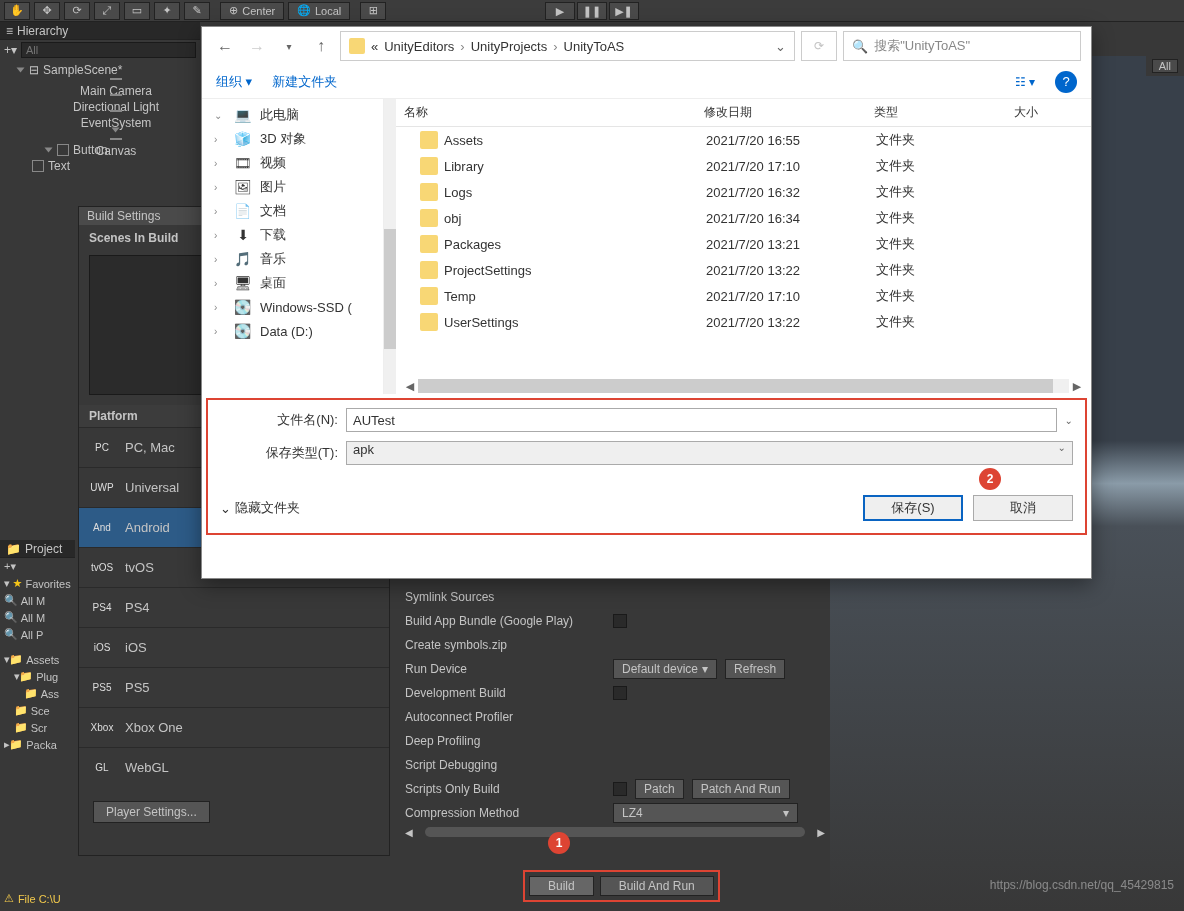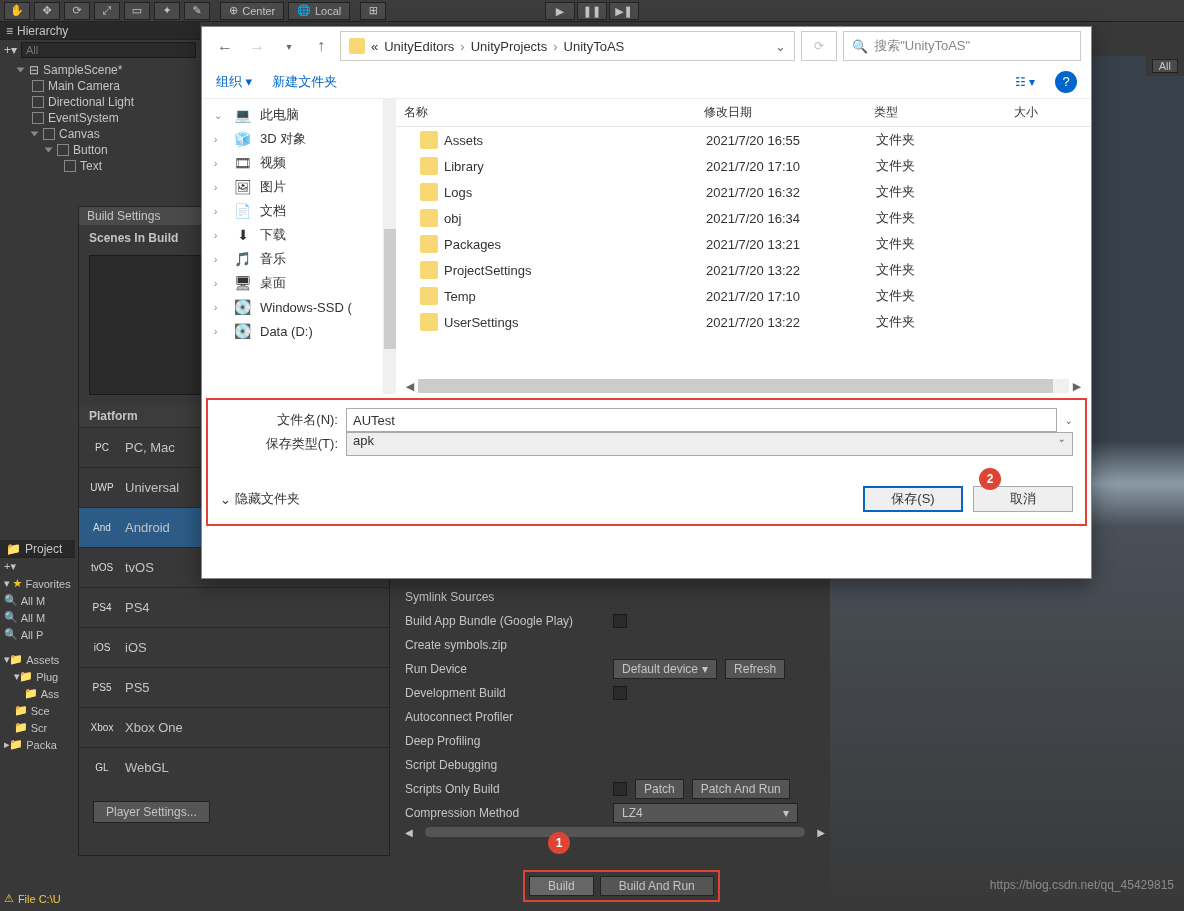--- a/index.html
+++ b/index.html
@@ -17,23 +17,23 @@
 .play-group .btn { width:30px; height:18px;}
 
 
 .hierarchy { position:absolute; left:0; top:22px; width:200px; background:#383838; }
 .panel-tab { display:flex; align-items:center; height:18px; background:#282828; border-bottom:1px solid #222; padding:0 6px; gap:4px;}
 .panel-tab .title { font-size:12px; }
 .hierarchy .search-row{ height:20px; display:flex; align-items:center; padding:2px 4px; gap:4px;}
 .hierarchy .search-row input{ flex:1; background:#2a2a2a; border:1px solid #1a1a1a; color:#888; padding:1px 4px; font-size:11px;}
 .hier-tree { padding:2px 0;}
 .hier-item{ display:flex; align-items:center; height:16px; padding-left:18px; gap:4px; font-size:12px;}
-.hier-item.lvl1{padding-left:32px;}
+.hier-item.lvl1{padding-left:32px;flex-direction:column;}
 .hier-item.lvl2{padding-left:46px;}
-.hier-item.lvl3{padding-left:64px;}
+.hier-item.lvl3{padding-left:32px;}
 .cube-icon{width:12px;height:12px;border:1px solid #888;display:inline-block;}
 .tri{display:inline-block;width:0;height:0;border-top:4px solid transparent;border-bottom:4px solid transparent;border-left:5px solid #888;margin-right:2px;}
 .tri.down{transform:rotate(90deg);}
 
 
 .build-settings { position:absolute; left:78px; top:206px; width:312px; height:650px; background:#383838; border:1px solid #222;}
 .build-settings .tab-title{background:#4a4a4a;padding:2px 8px;font-size:12px;}
 .build-settings .section-label{padding:6px 10px; font-size:12px; font-weight:bold;}
 .scenes-box{margin:4px 10px 10px 10px; height:140px; background:#2b2b2b; border:1px solid #1a1a1a;}
 .platform-label{padding:4px 10px; font-weight:bold; background:#3c3c3c;}
@@ -93,21 +93,21 @@
 .file-row .ficon{width:18px;height:18px;margin:0 6px 0 24px;background:#f8d775;border-radius:2px;}
 .file-row .fname{flex:0 0 262px;}
 .file-row .fdate{flex:0 0 170px;}
 .file-row .ftype{flex:0 0 140px;}
 .file-hscroll{height:16px;display:flex;align-items:center;padding:0 6px;}
 .file-hscroll .track{flex:1;height:14px;background:#f0f0f0;position:relative;}
 .file-hscroll .thumb{position:absolute;left:0;top:0;height:14px;width:635px;background:#ccc;}
 .file-hscroll .arr{width:16px;text-align:center;color:#666;font-size:11px;}
 
 .bottom-section{padding:8px 12px 12px 12px;border:2px solid #d43;margin:4px;}
-.form-row{display:flex;align-items:center;gap:8px;margin-bottom:0;}
+.form-row{display:flex;align-items:center;gap:8px;margin-bottom:9px;}
 .form-row .flabel{flex:0 0 118px;text-align:right;font-size:13px;color:#333;}
 .form-row .finput{flex:1;height:24px;border:1px solid #aaa;padding:0 6px;font-size:13px;color:#333;background:#fff;}
 .form-row .fcombo{flex:1;height:24px;border:1px solid #aaa;padding:0 6px;font-size:13px;color:#333;background:#efefef;display:flex;align-items:flex-start;}
 .form-row .fcombo .cdd{margin-left:auto;color:#666;font-size:10px;}
 .btn-row{display:flex;gap:10px;margin-top:30px;align-items:center;}
 .btn-row .hide-folders{display:flex;align-items:center;gap:4px;font-size:13px;color:#333;}
 .btn-row .spacer{flex:1;}
 .win-btn{width:100px;height:26px;border:1px solid #aaa;background:#efefef;font-size:13px;color:#333;}
 .win-btn.primary{border:2px solid #0a64c2;}
 

